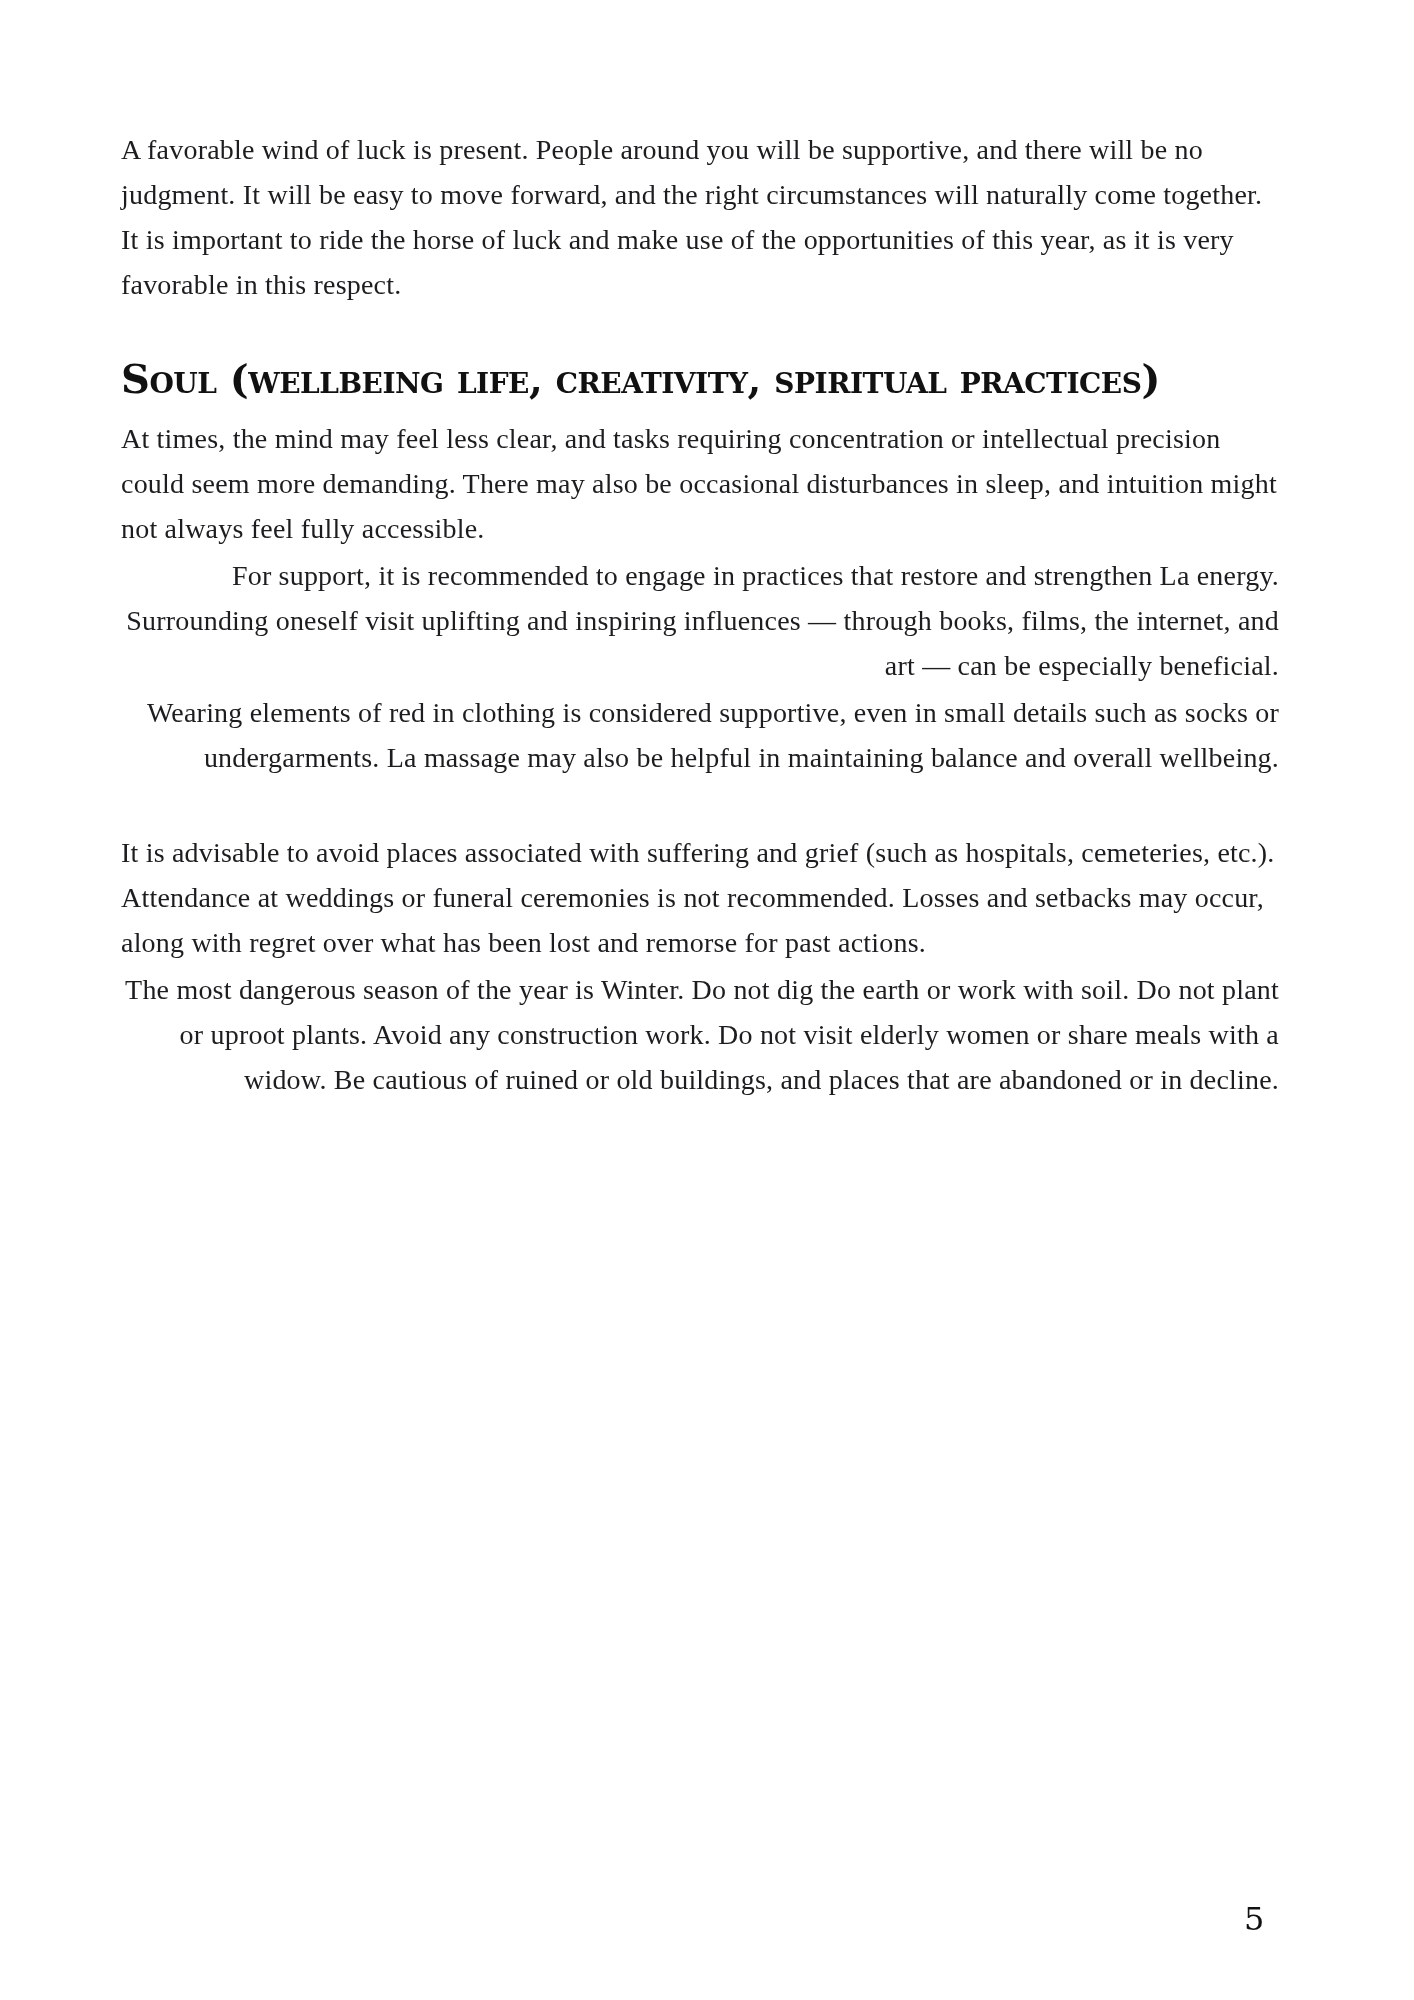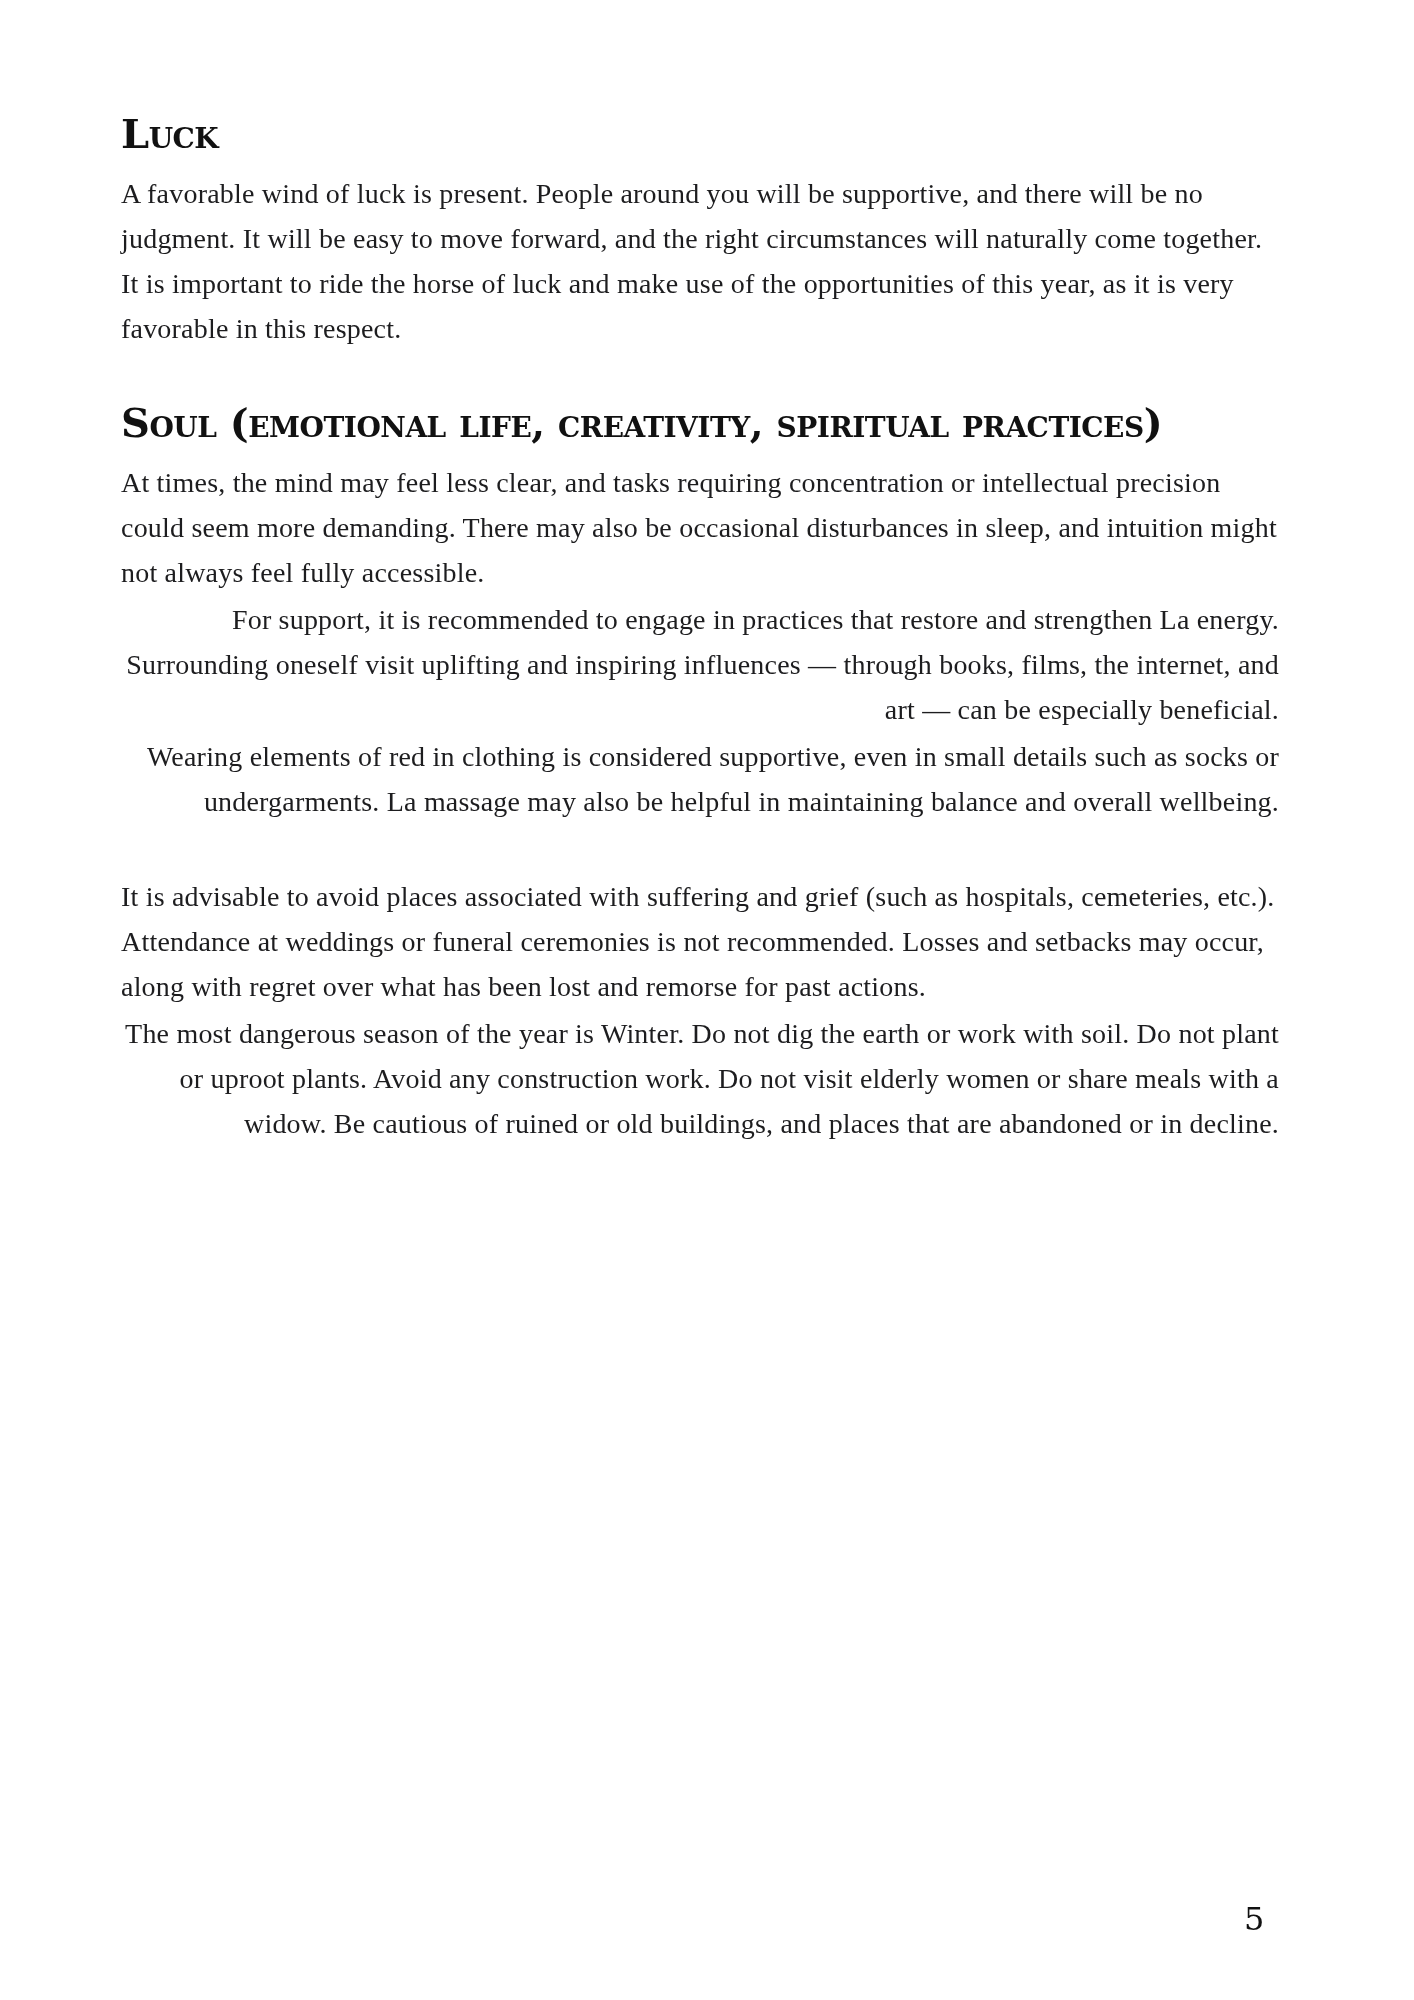--- a/index.html
+++ b/index.html
@@ -53,26 +53,25 @@
     color: #111111;
   }
 </style>
 </head>
 <body>
 
 <div class="page">
   <main class="content">
 
     <section class="section">
-      <h1 class="heading">Luck</h1>
       <p class="body-par">A favorable wind of luck is present. People around you will be supportive, and there will be no judgment. It will be easy to move forward, and the right circumstances will naturally come together. It is important to ride the horse of luck and make use of the opportunities of this year, as it is very favorable in this respect.</p>
     </section>
 
     <section class="section">
-      <h1 class="heading">Soul (emotional life, creativity, spiritual practices)</h1>
+      <h1 class="heading">Soul (wellbeing life, creativity, spiritual practices)</h1>
       <p class="body-par">At times, the mind may feel less clear, and tasks requiring concentration or intellectual precision could seem more demanding. There may also be occasional disturbances in sleep, and intuition might not always feel fully accessible.</p>
       <p class="body-par">For support, it is recommended to engage in practices that restore and strengthen La energy. Surrounding oneself visit uplifting and inspiring influences — through books, films, the internet, and art — can be especially beneficial.</p>
       <p class="body-par">Wearing elements of red in clothing is considered supportive, even in small details such as socks or undergarments. La massage may also be helpful in maintaining balance and overall wellbeing.</p>
     </section>
 
     <section class="section">
       <p class="body-par">It is advisable to avoid places associated with suffering and grief (such as hospitals, cemeteries, etc.). Attendance at weddings or funeral ceremonies is not recommended. Losses and setbacks may occur, along with regret over what has been lost and remorse for past actions.</p>
       <p class="body-par">The most dangerous season of the year is Winter. Do not dig the earth or work with soil. Do not plant or uproot plants. Avoid any construction work. Do not visit elderly women or share meals with a widow. Be cautious of ruined or old buildings, and places that are abandoned or in decline.</p>
     </section>
 

